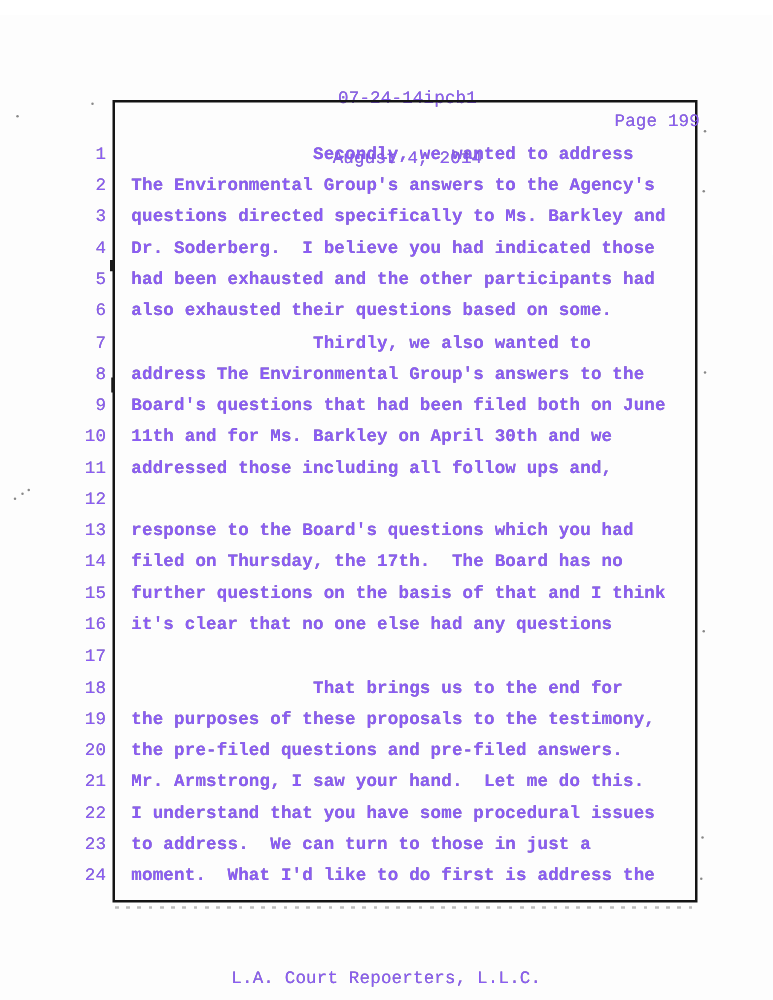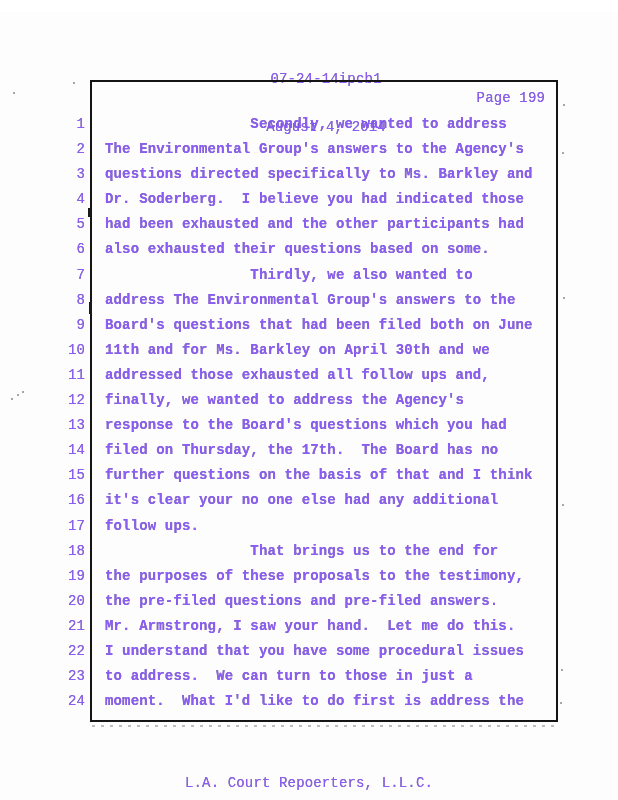--- a/index.html
+++ b/index.html
@@ -35,21 +35,21 @@
     top: 68px;
     width: 468px;
     height: 642px;
     border: 2px solid #141414;
     box-sizing: border-box;
     pointer-events: none;
   }
   .page-label {
     position: absolute;
     top: 78px;
-    right: 73px;
+    right: 58px;
     font-size: 14px;
     letter-spacing: 0.15px;
     white-space: pre;
   }
   .rows {
     position: absolute;
     left: 0;
     top: 100px;
     width: 618px;
     font-size: 14px;
@@ -123,27 +123,27 @@
       <div class="row"><span class="num">1</span><span class="text">                 Secondly, we wanted to address</span></div>
       <div class="row"><span class="num">2</span><span class="text">The Environmental Group's answers to the Agency's</span></div>
       <div class="row"><span class="num">3</span><span class="text">questions directed specifically to Ms. Barkley and</span></div>
       <div class="row"><span class="num">4</span><span class="text">Dr. Soderberg.  I believe you had indicated those</span></div>
       <div class="row"><span class="num">5</span><span class="text">had been exhausted and the other participants had</span></div>
       <div class="row"><span class="num">6</span><span class="text">also exhausted their questions based on some.</span></div>
       <div class="row"><span class="num">7</span><span class="text">                 Thirdly, we also wanted to</span></div>
       <div class="row"><span class="num">8</span><span class="text">address The Environmental Group's answers to the</span></div>
       <div class="row"><span class="num">9</span><span class="text">Board's questions that had been filed both on June</span></div>
       <div class="row"><span class="num">10</span><span class="text">11th and for Ms. Barkley on April 30th and we</span></div>
-      <div class="row"><span class="num">11</span><span class="text">addressed those exhausted all follow ups and,</span></div>
-      <div class="row"><span class="num">12</span><span class="text">finally, we wanted to address the Agency's</span></div>
+      <div class="row"><span class="num">11</span><span class="text">addressed those including all follow ups and,</span></div>
+      <div class="row"><span class="num">12</span></div>
       <div class="row"><span class="num">13</span><span class="text">response to the Board's questions which you had</span></div>
       <div class="row"><span class="num">14</span><span class="text">filed on Thursday, the 17th.  The Board has no</span></div>
       <div class="row"><span class="num">15</span><span class="text">further questions on the basis of that and I think</span></div>
-      <div class="row"><span class="num">16</span><span class="text">it's clear your no one else had any additional</span></div>
-      <div class="row"><span class="num">17</span><span class="text">follow ups.</span></div>
+      <div class="row"><span class="num">16</span><span class="text">it's clear that no one else had any questions</span></div>
+      <div class="row"><span class="num">17</span></div>
       <div class="row"><span class="num">18</span><span class="text">                 That brings us to the end for</span></div>
       <div class="row"><span class="num">19</span><span class="text">the purposes of these proposals to the testimony,</span></div>
       <div class="row"><span class="num">20</span><span class="text">the pre-filed questions and pre-filed answers.</span></div>
       <div class="row"><span class="num">21</span><span class="text">Mr. Armstrong, I saw your hand.  Let me do this.</span></div>
       <div class="row"><span class="num">22</span><span class="text">I understand that you have some procedural issues</span></div>
       <div class="row"><span class="num">23</span><span class="text">to address.  We can turn to those in just a</span></div>
       <div class="row"><span class="num">24</span><span class="text">moment.  What I'd like to do first is address the</span></div>
     </div>
 
   <div class="footer">

